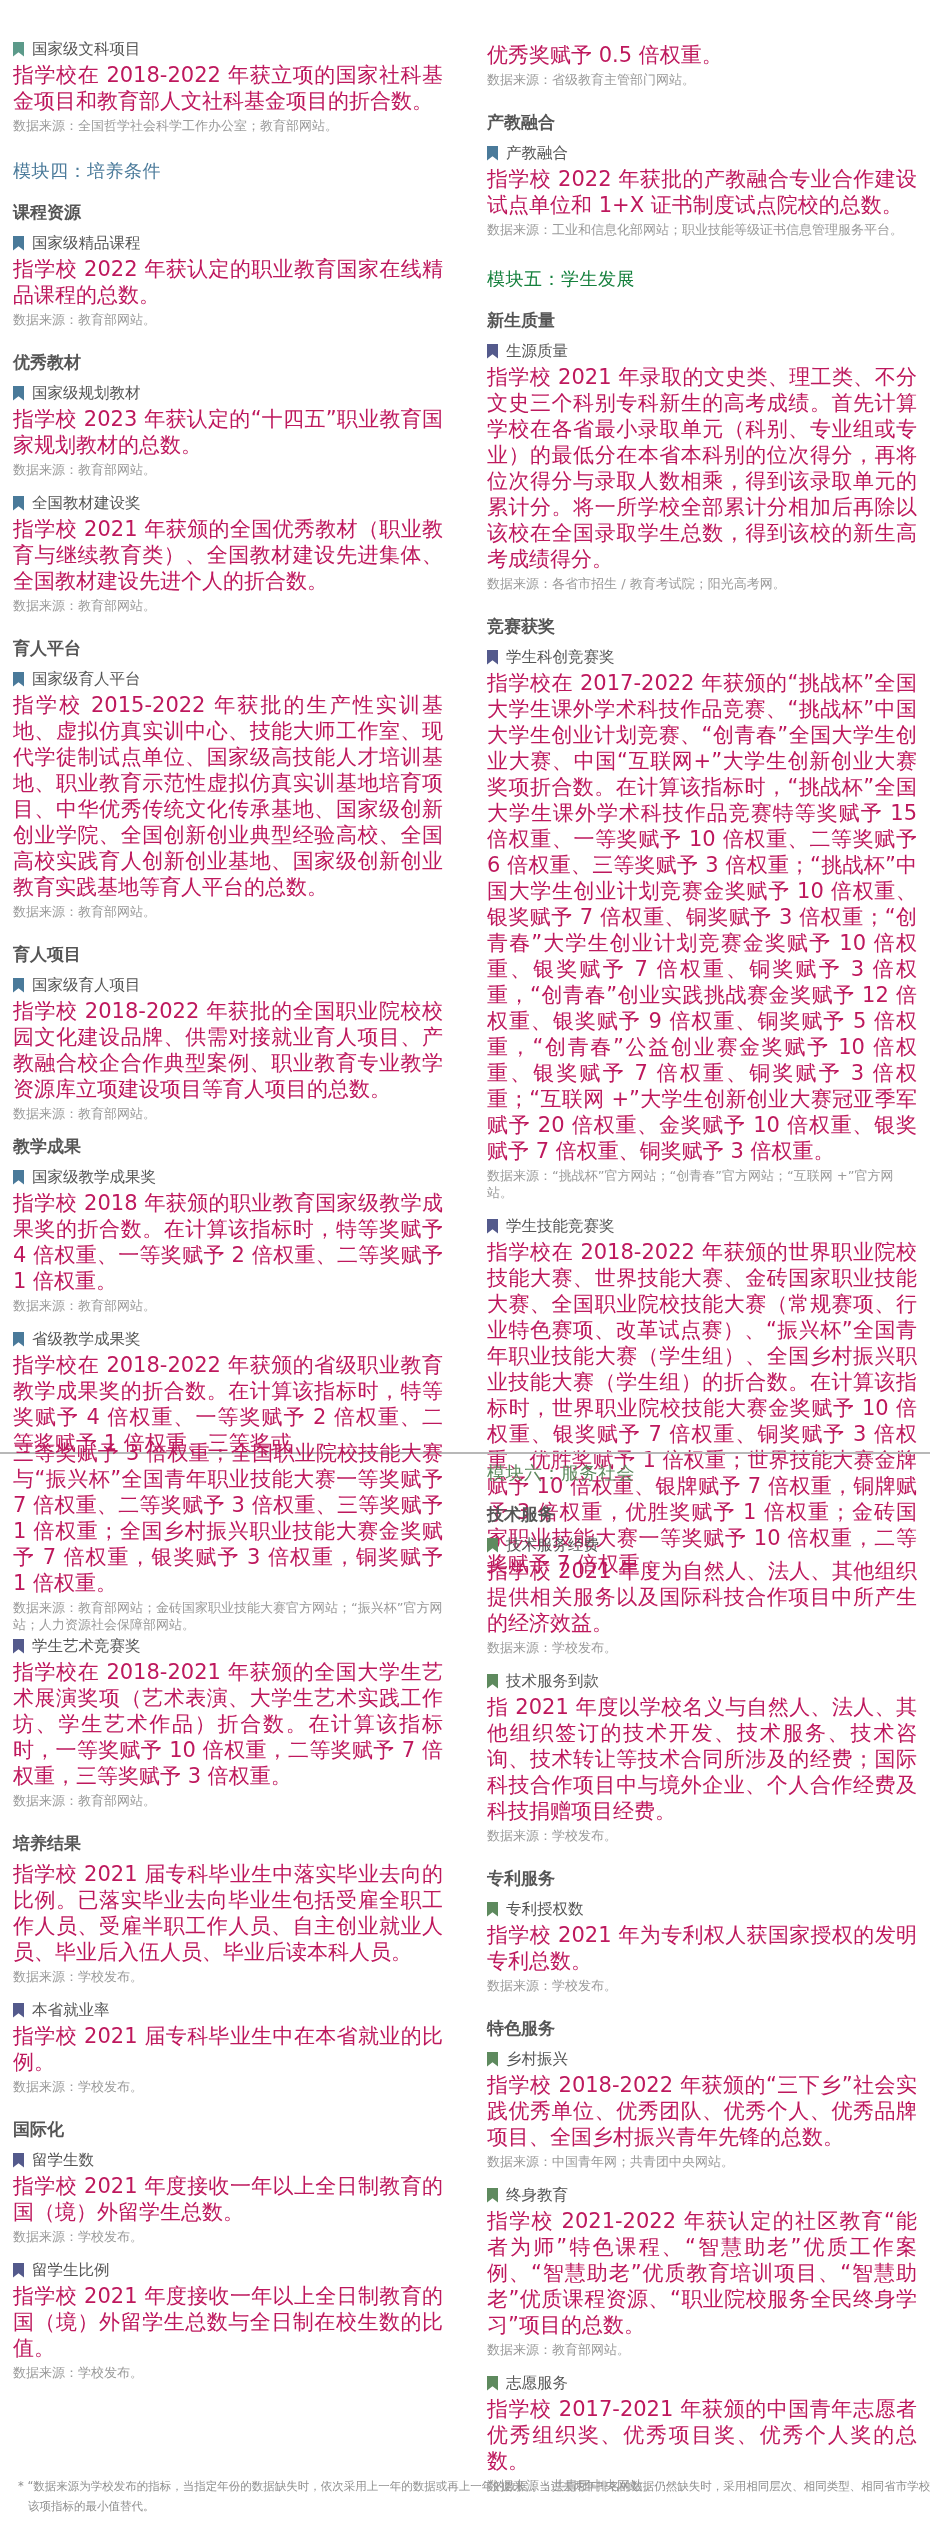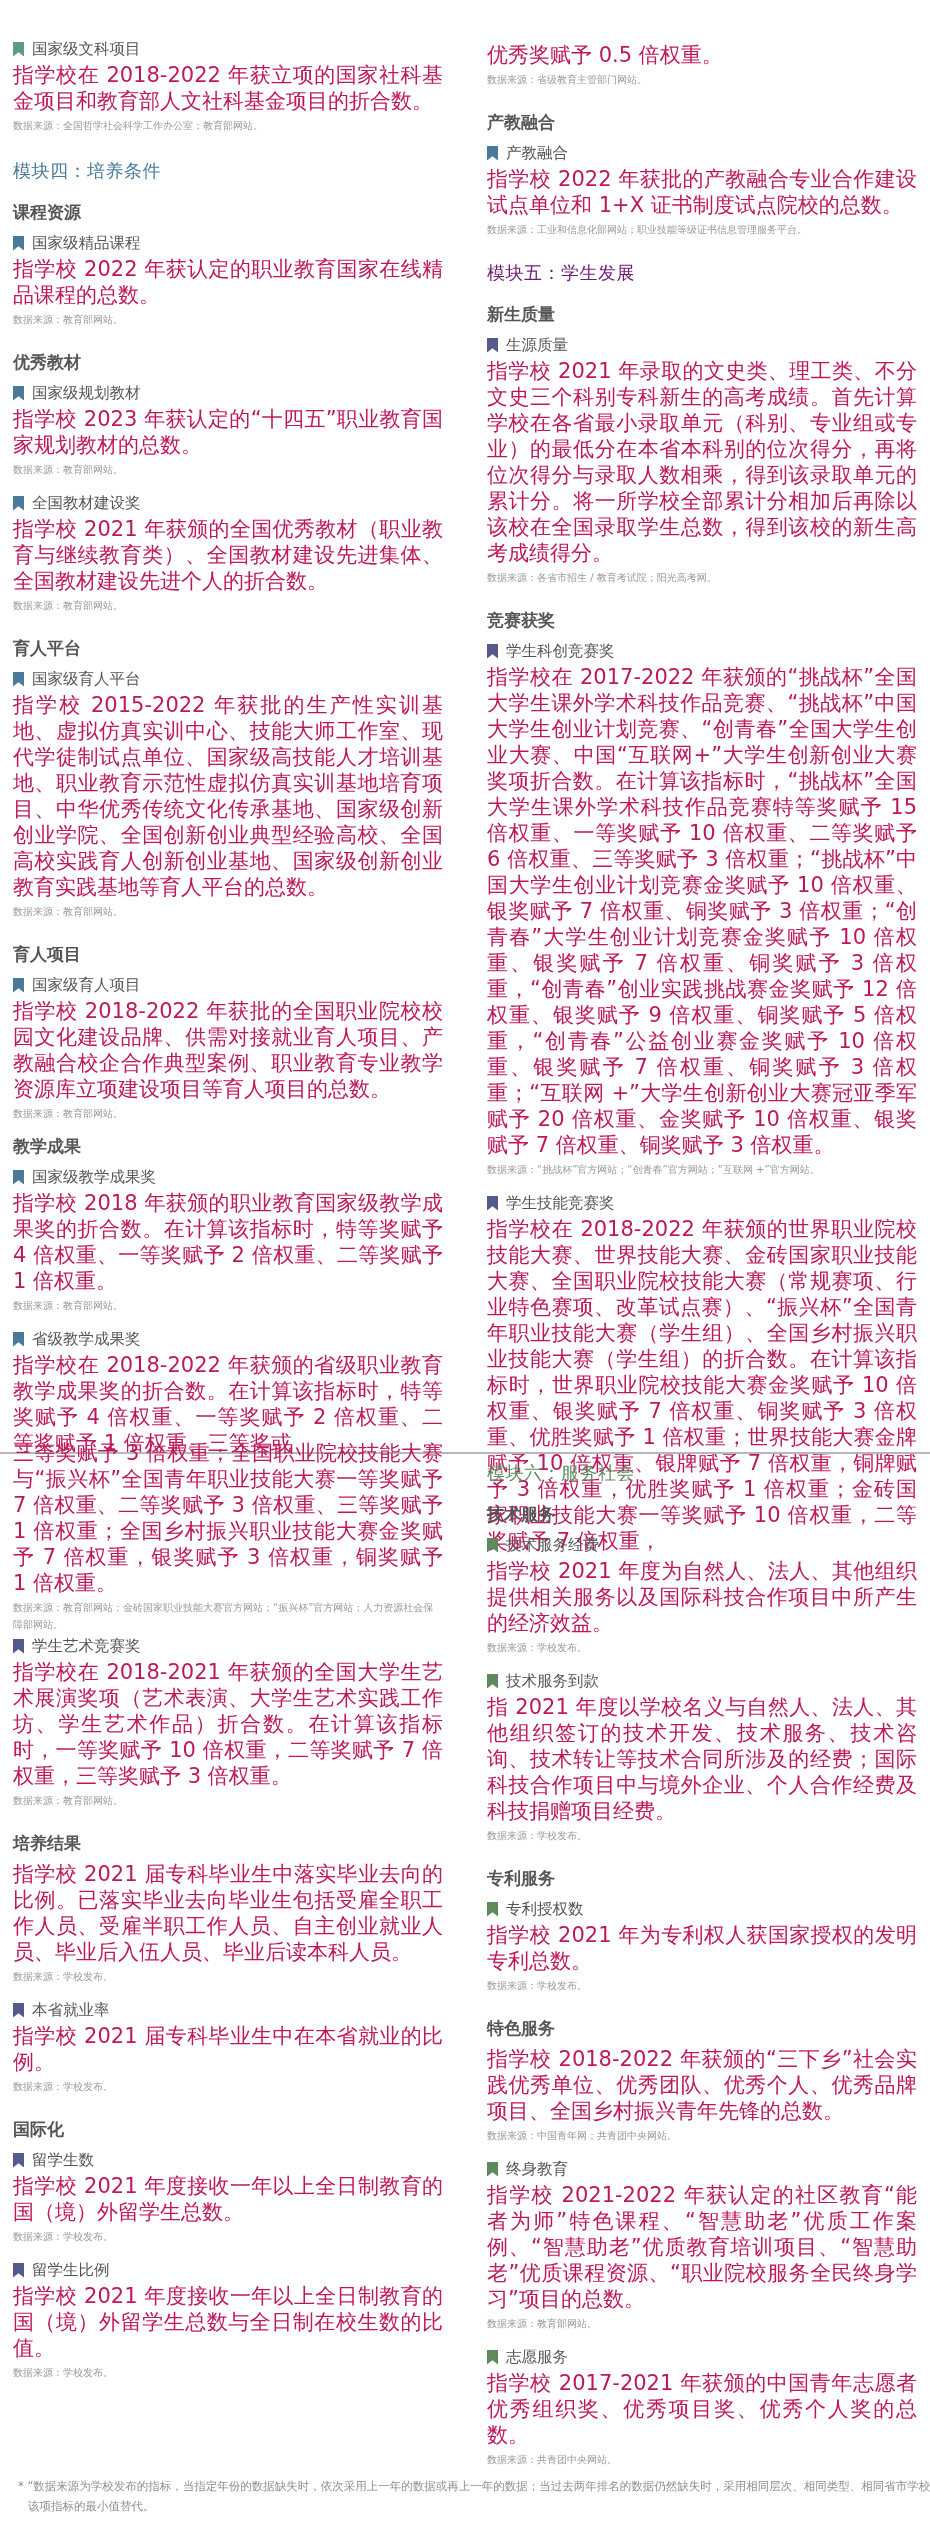--- a/index.html
+++ b/index.html
@@ -15,21 +15,21 @@
   .panel.top .col { top: 36px; }
   .panel.bottom .col { top: 20px; }
   .module-title { font-size: 18px; font-weight: normal; margin: 12px 0 14px 0; line-height: 30px; letter-spacing: 0.5px; }
   .section-title { font-size: 17px; font-weight: bold; color: #555555; margin: 8px 0 6px 0; line-height: 24px; }
   .indicator { margin-bottom: 12px; }
   .ind-head { display: flex; align-items: center; height: 26px; }
   .bookmark { width: 11px; height: 15px; margin-right: 8px; flex: 0 0 auto;
               clip-path: polygon(0 0, 100% 0, 100% 100%, 50% 72%, 0 100%); }
   .ind-name { font-size: 15.5px; color: #555555; }
   .ind-desc { font-size: 21px; line-height: 26px; color: #be185d; text-align: justify; }
-  .ind-src { font-size: 10px; line-height: 17px; color: #9a9a9a; margin-top: 3px; }
+  .ind-src { font-size: 13px; line-height: 17px; color: #9a9a9a; margin-top: 3px; }
   .footnote { position: absolute; left: 14px; top: 2476px; width: 905px; font-size: 11.5px; line-height: 20px; color: #8f8f8f; padding-left: 14px; text-indent: -10px; }
 </style>
 </head>
 <body>
 
 <div class="panel top">
 
   <div class="col left">
     <div class="indicator">
       <div class="ind-head">
@@ -115,21 +115,21 @@
     <div class="section-title" style="margin-top:22px">产教融合</div>
     <div class="indicator">
       <div class="ind-head">
           <span class="bookmark" style="background:#4a7a9a"></span>
           <span class="ind-name">产教融合</span>
         </div>
       <div class="ind-desc">指学校 2022 年获批的产教融合专业合作建设试点单位和 1+X 证书制度试点院校的总数。</div>
       <div class="ind-src">数据来源：工业和信息化部网站；职业技能等级证书信息管理服务平台。</div>
     </div>
 
-    <div class="module-title" style="color:#701a75;margin-top:20px">模块五：学生发展</div>
+    <div class="module-title" style="color:#15803d;margin-top:26px">模块五：学生发展</div>
 
     <div class="section-title">新生质量</div>
     <div class="indicator">
       <div class="ind-head">
           <span class="bookmark" style="background:#545a8c"></span>
           <span class="ind-name">生源质量</span>
         </div>
       <div class="ind-desc">指学校 2021 年录取的文史类、理工类、不分文史三个科别专科新生的高考成绩。首先计算学校在各省最小录取单元（科别、专业组或专业）的最低分在本省本科别的位次得分，再将位次得分与录取人数相乘，得到该录取单元的累计分。将一所学校全部累计分相加后再除以该校在全国录取学生总数，得到该校的新生高考成绩得分。</div>
       <div class="ind-src">数据来源：各省市招生 / 教育考试院；阳光高考网。</div>
     </div>
@@ -229,20 +229,24 @@
       <div class="ind-head">
           <span class="bookmark" style="background:#5e8a5e"></span>
           <span class="ind-name">专利授权数</span>
         </div>
       <div class="ind-desc">指学校 2021 年为专利权人获国家授权的发明专利总数。</div>
       <div class="ind-src">数据来源：学校发布。</div>
     </div>
 
     <div class="section-title" style="margin-top:22px">特色服务</div>
     <div class="indicator">
+      <div class="ind-head">
+          <span class="bookmark" style="background:#5e8a5e"></span>
+          <span class="ind-name">乡村振兴</span>
+        </div>
       <div class="ind-desc">指学校 2018-2022 年获颁的“三下乡”社会实践优秀单位、优秀团队、优秀个人、优秀品牌项目、全国乡村振兴青年先锋的总数。</div>
       <div class="ind-src">数据来源：中国青年网；共青团中央网站。</div>
     </div>
     <div class="indicator">
       <div class="ind-head">
           <span class="bookmark" style="background:#5e8a5e"></span>
           <span class="ind-name">终身教育</span>
         </div>
       <div class="ind-desc">指学校 2021-2022 年获认定的社区教育“能者为师”特色课程、“智慧助老”优质工作案例、“智慧助老”优质教育培训项目、“智慧助老”优质课程资源、“职业院校服务全民终身学习”项目的总数。</div>
       <div class="ind-src">数据来源：教育部网站。</div>

